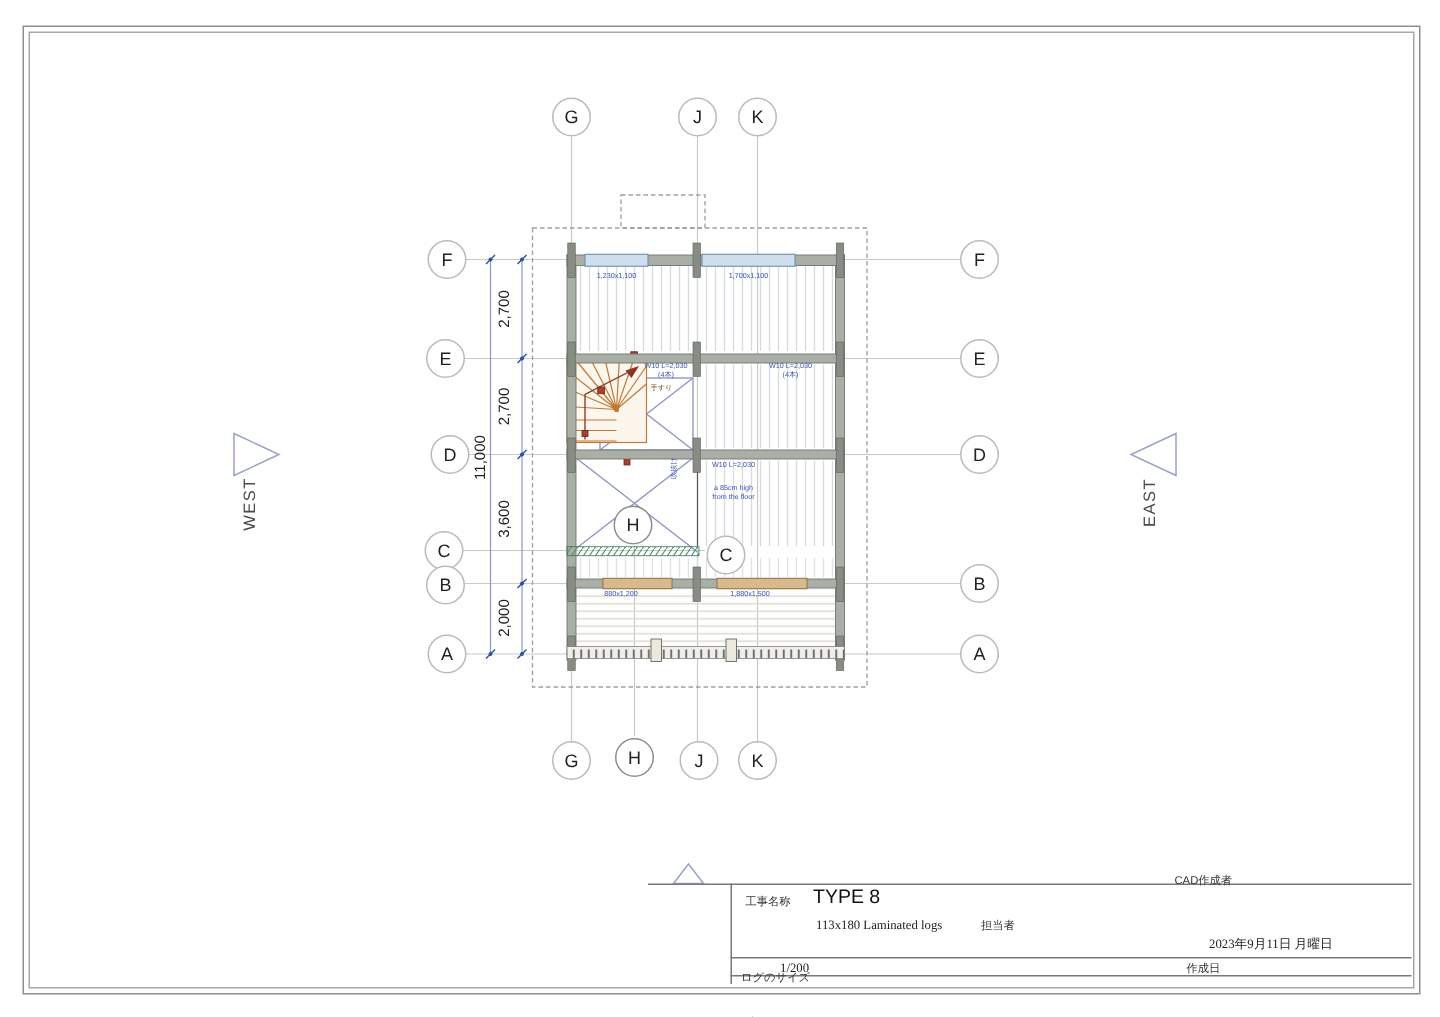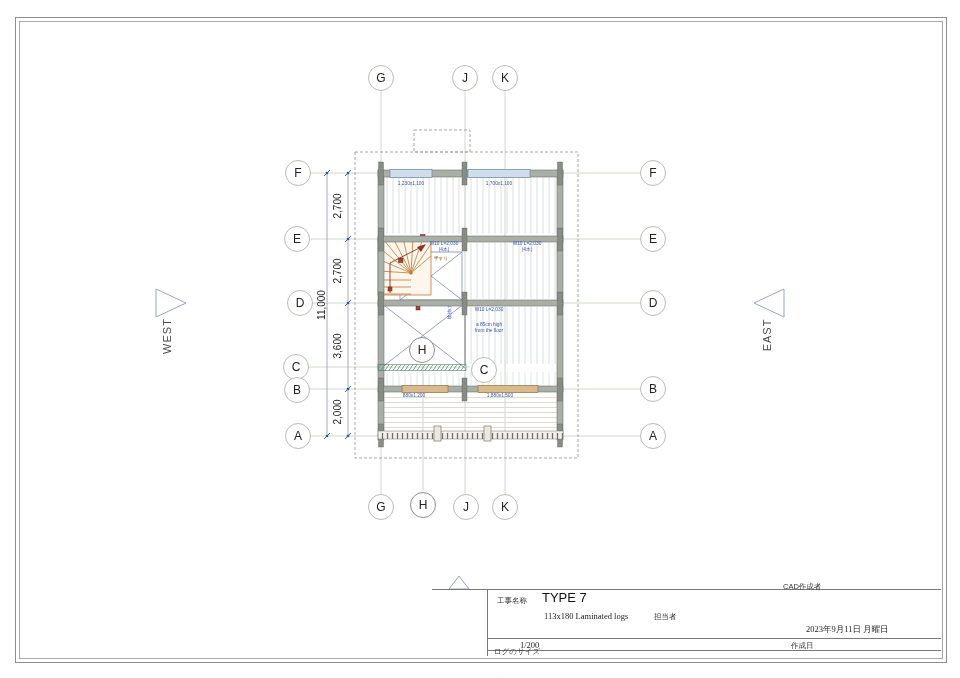--- a/index.html
+++ b/index.html
@@ -225,21 +225,21 @@
   <div class="tinyv" style="left:449px;top:312px">吹抜け</div>
   <div class="tiny" style="left:414px;top:396px">880x1,200</div>
   <div class="tiny" style="left:500px;top:396px">1,880x1,500</div>
 
   <div class="tb-line" style="left:432px;top:589px;width:509px;height:1px"></div>
   <div class="tb-line" style="left:487px;top:589px;width:1px;height:67px"></div>
   <div class="tb-line" style="left:487px;top:638px;width:454px;height:1px"></div>
   <div class="tb-line" style="left:487px;top:650px;width:454px;height:1px"></div>
 
   <div class="tb-label" style="left:497px;top:596px">工事名称</div>
-  <div class="tb-title" style="left:542px;top:590px">TYPE 7</div>
+  <div class="tb-title" style="left:542px;top:590px">TYPE 8</div>
   <div class="tb-label" style="left:494px;top:647px">ログのサイズ</div>
   <div class="tb-value" style="left:544px;top:611px">113x180 Laminated logs</div>
   <div class="tb-label" style="left:654px;top:612px">担当者</div>
   <div class="tb-label" style="left:783px;top:582px">CAD作成者</div>
   <div class="tb-label" style="left:497px;top:677px">縮尺</div>
   <div class="tb-value" style="left:520px;top:640px">1/200</div>
   <div class="tb-label" style="left:791px;top:641px">作成日</div>
   <div class="tb-value" style="left:806px;top:624px">2023年9月11日 月曜日</div>
 
 </div>

